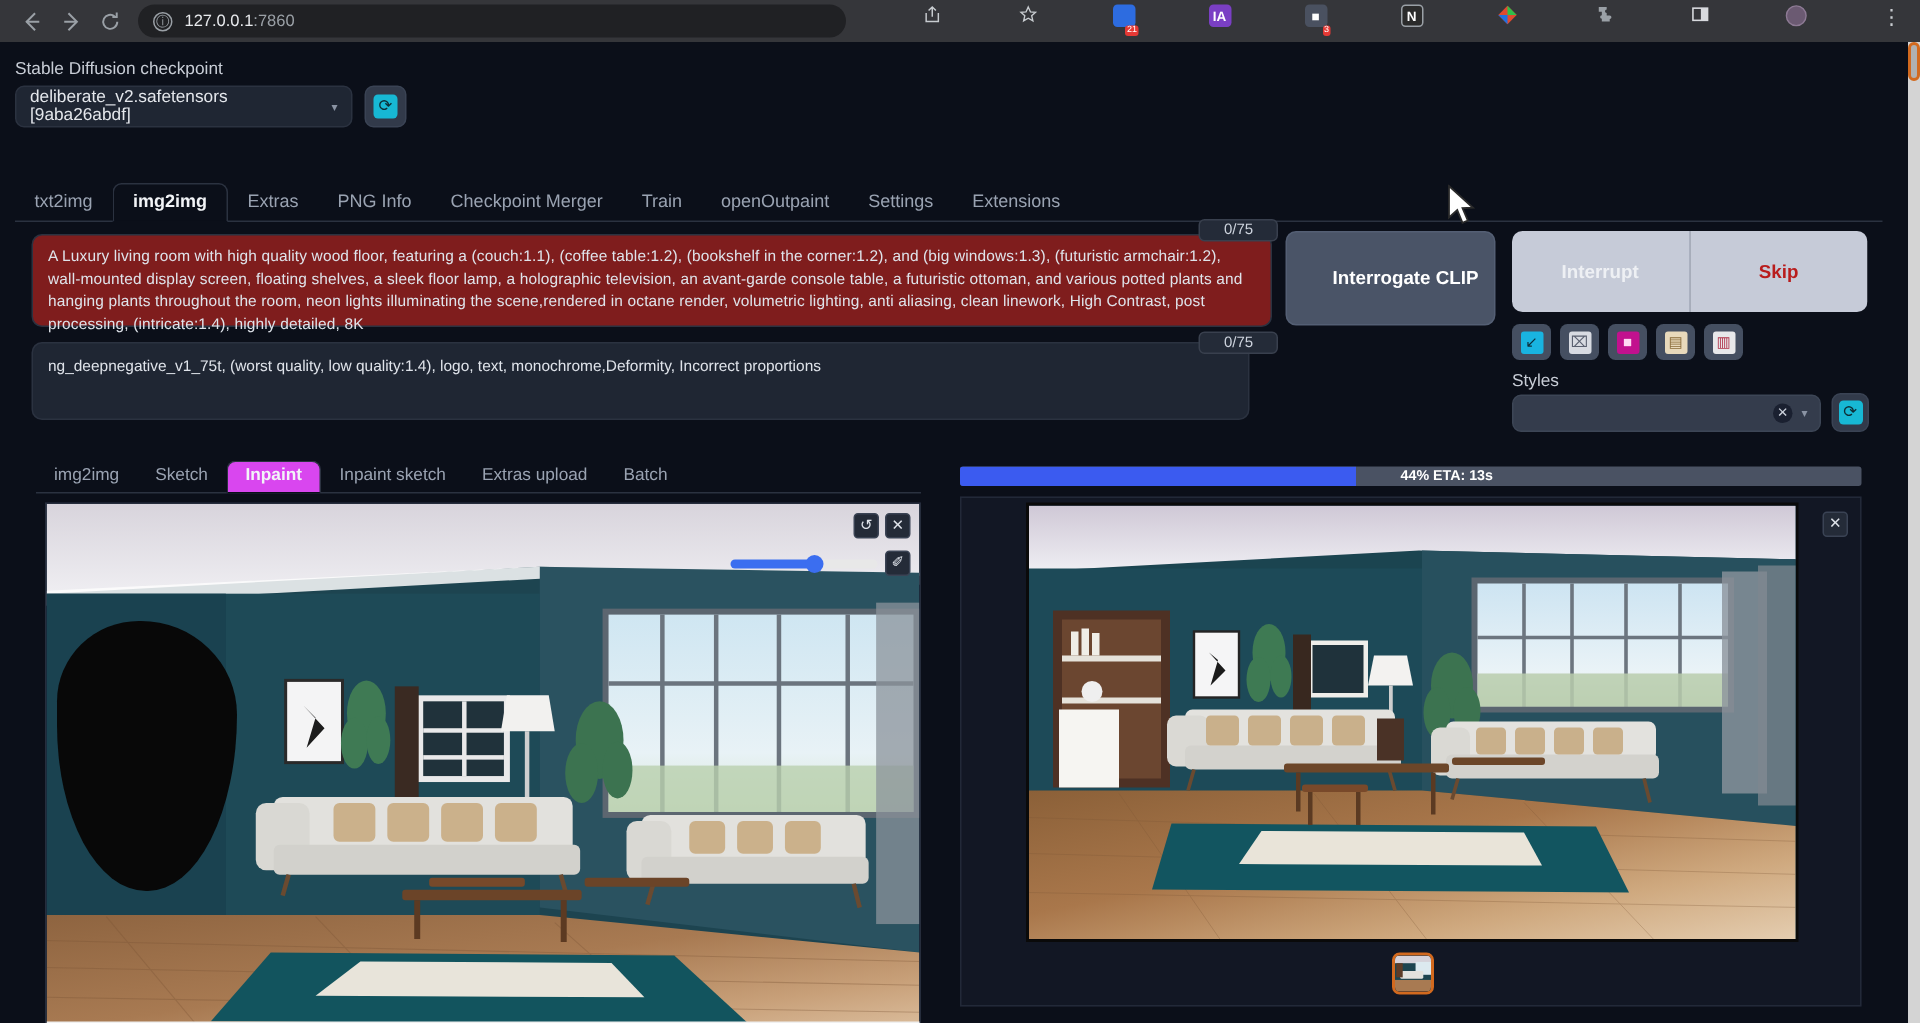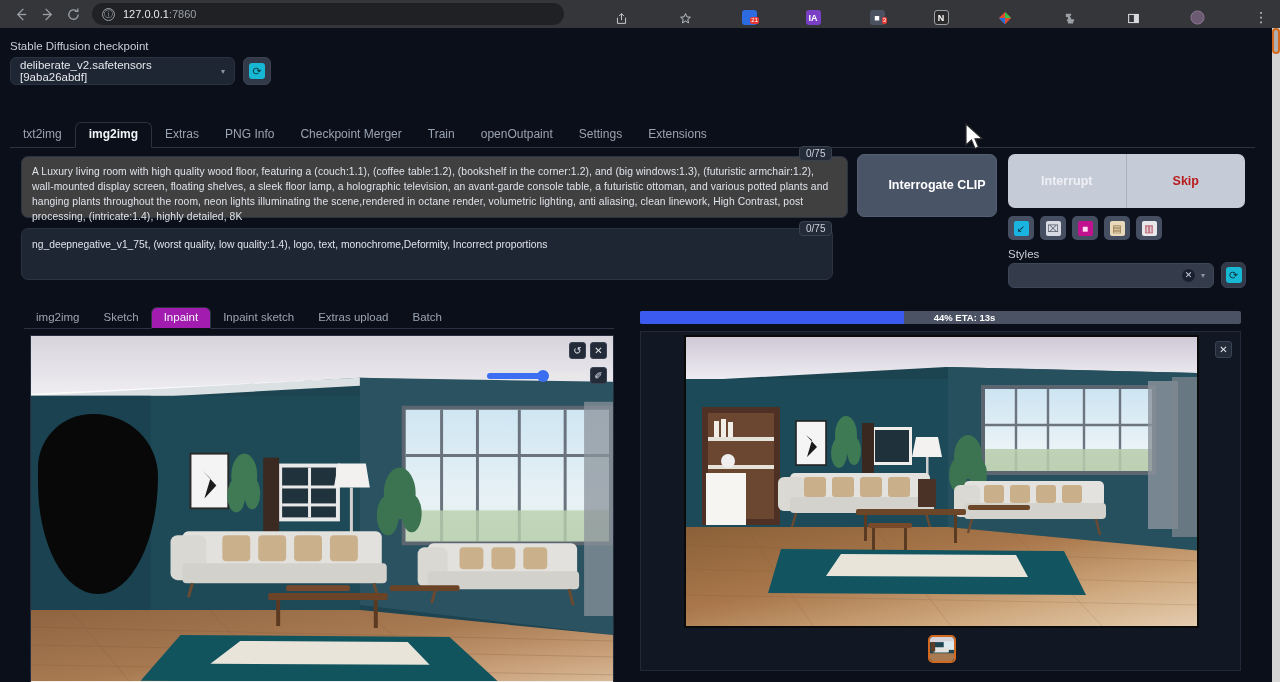--- a/index.html
+++ b/index.html
@@ -42,21 +42,21 @@
     color: #9aa0a6; font-size: 9px; line-height: 11px;
     text-align: center; flex: 0 0 auto;
     margin-right: 8px;
     font-family: "Liberation Serif", serif;
   }
   .omni-url { font-size: 11px; color: #e8eaed; white-space: nowrap; }
   .omni-url .port { color: #9aa0a6; }
   .chrome-right { display: flex; align-items: center; gap: 2px; flex: 0 0 auto; }
   .cr-icon {
     width: 22px; height: 22px;
-    display: flex; align-items: flex-end; justify-content: center;
+    display: flex; align-items: flex-start; justify-content: center;
     color: #c8ccd0; font-size: 12px; position: relative; margin-left: 40px;
   }
   .ext-ico {
     width: 15px; height: 15px; border-radius: 3px;
     display: flex; align-items: center; justify-content: center;
     font-size: 9px; font-weight: bold; color: #fff;
   }
   .badge {
     position: absolute; right: 1px; bottom: 1px;
     background: #e53935; color: #fff;
@@ -124,42 +124,42 @@
     border: 1px solid #2b3240; border-bottom: 1px solid #0b0f19;
     border-radius: 6px 6px 0 0;
     background: #0b0f19;
     margin-bottom: -1px;
   }
 
   
   .prompt-box {
     position: absolute; left: 21px; top: 128px;
     width: 827px; height: 62px;
-    background: #404040; border: 1px solid #2b3240;
+    background: #7f1d1d; border: 1px solid #2b3240;
     border-radius: 7px;
     padding: 7px 10px;
   }
   .prompt-box .txt {
     font-size: 10.3px; line-height: 15px;
     color: #dfe3ea; letter-spacing: 0.01em;
   }
   .neg-box {
     position: absolute; left: 21px; top: 200px;
     width: 812px; height: 52px;
     background: #1f2633; border: 1px solid #2b3240;
     border-radius: 7px;
     padding: 8px 10px;
   }
   .neg-box .txt { font-size: 10.3px; line-height: 15px; color: #dfe3ea; }
   .counter {
     position: absolute;
     background: #242b38; border: 1px solid #39404e;
     border-radius: 4px;
     font-size: 10px; color: #cdd3dd;
-    padding: 1px 6px;
+    padding: 1px 16px;
   }
   .counter.c1 { left: 799px; top: 118px; }
   .counter.c2 { left: 799px; top: 193px; }
 
   
   .btn-interrogate {
     position: absolute;
     background: #4a5467; border: 1px solid #545f74;
     border-radius: 7px;
     color: #ffffff; font-size: 12.5px; font-weight: bold;
@@ -229,23 +229,23 @@
     position: absolute; left: 24px; top: 277px;
     width: 590px; height: 24px;
     border-bottom: 1px solid #2b3240;
     display: flex; align-items: flex-end;
   }
   .stab {
     font-size: 11.5px; color: #9aa3b2;
     padding: 3px 12px 5px 12px; white-space: nowrap;
   }
   .stab.active {
-    color: #f2f4f7; font-weight: normal;
+    color: #f2f4f7; font-weight: bold;
     border: 1px solid #2b3240; border-bottom: 1px solid #0b0f19;
-    border-radius: 6px 6px 0 0; background: #a21caf;
+    border-radius: 6px 6px 0 0; background: #d946ef;
     margin-bottom: -1px;
     margin-top: 24px;
   }
 
   
   .canvas-panel {
     position: absolute; left: 30px; top: 307px;
     width: 584px; height: 360px;
     background: #13182a;
     border: 1px solid #262d3c;

